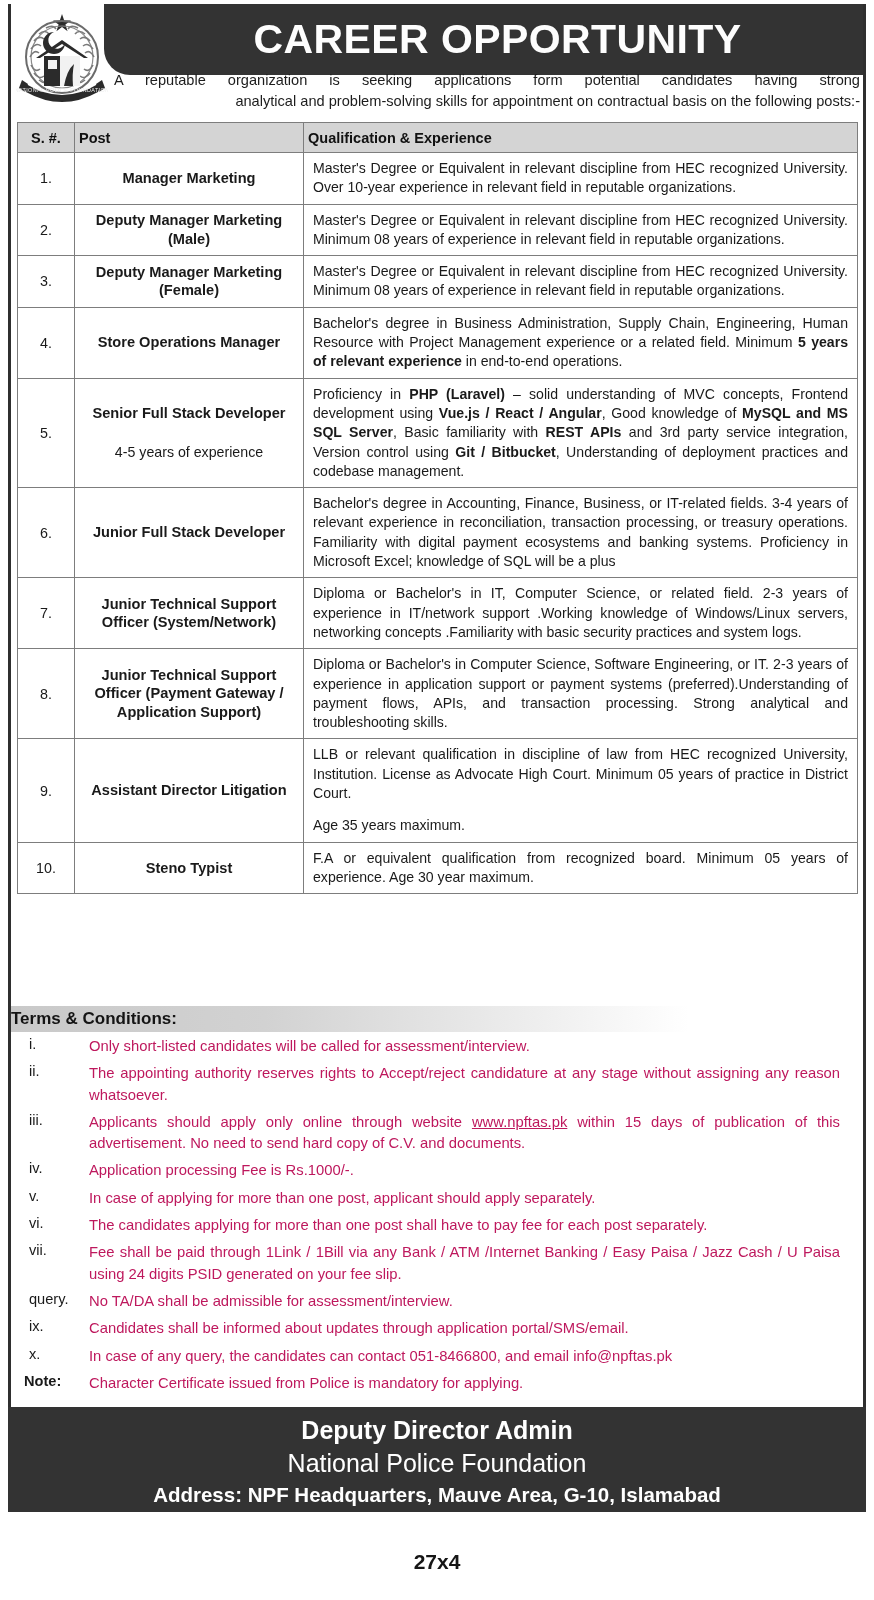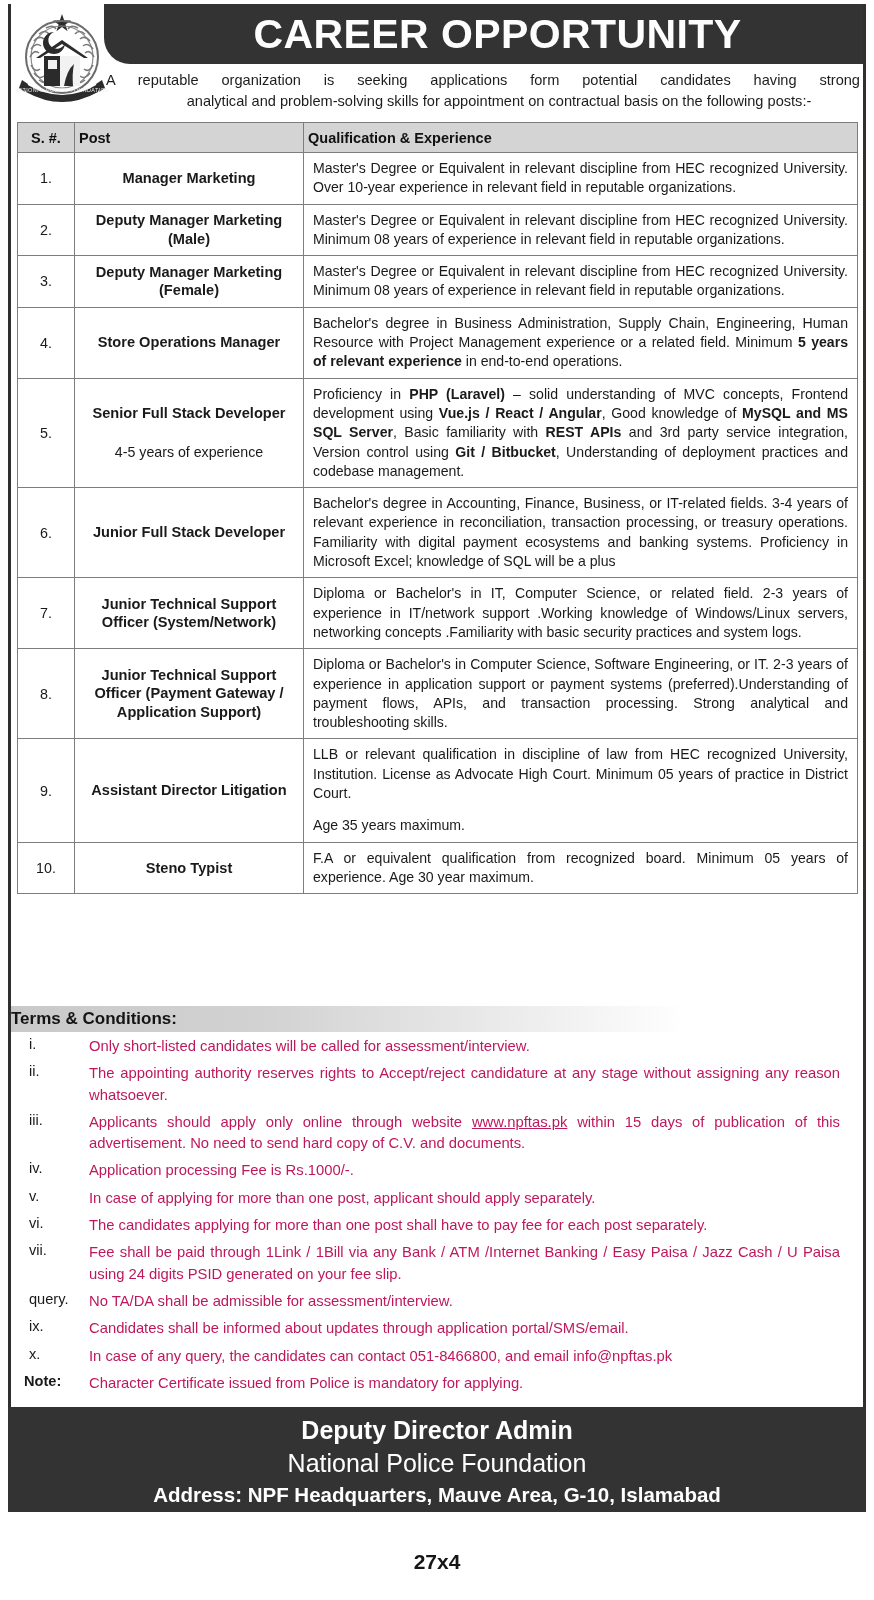--- a/index.html
+++ b/index.html
@@ -38,21 +38,21 @@
     position: relative;
     height: 118px;
     padding-left: 11px;
     padding-right: 11px;
   }
   .banner {
     position: absolute;
     left: 104px;
     top: 4px;
     right: 11px;
-    height: 60px;
+    height: 71px;
     background: #333333;
     border-bottom-left-radius: 26px;
     display: flex;
     align-items: center;
     justify-content: flex-end;
   }
   .banner-title {
     color: #fdfdfd;
     font-size: 41px;
     font-weight: bold;
@@ -65,30 +65,30 @@
   }
   .logo {
     position: absolute;
     left: 16px;
     top: 10px;
     width: 92px;
     height: 100px;
   }
   .subtitle {
     position: absolute;
-    left: 106px;
+    left: 114px;
     top: 70px;
     right: 14px;
     font-size: 14.6px;
     line-height: 1.42;
     text-align: justify;
     color: #1d1d1d;
   }
   .subtitle .l1 { text-align: justify; text-align-last: justify; }
-  .subtitle .l2 { text-align: center; margin-left: 32px; }
+  .subtitle .l2 { text-align: right; margin-left: 32px; }
 
   
   .tbl-wrap {
     position: absolute;
     left: 17px;
     top: 122px;
     width: 840px;
   }
   table.posts {
     border-collapse: collapse;

